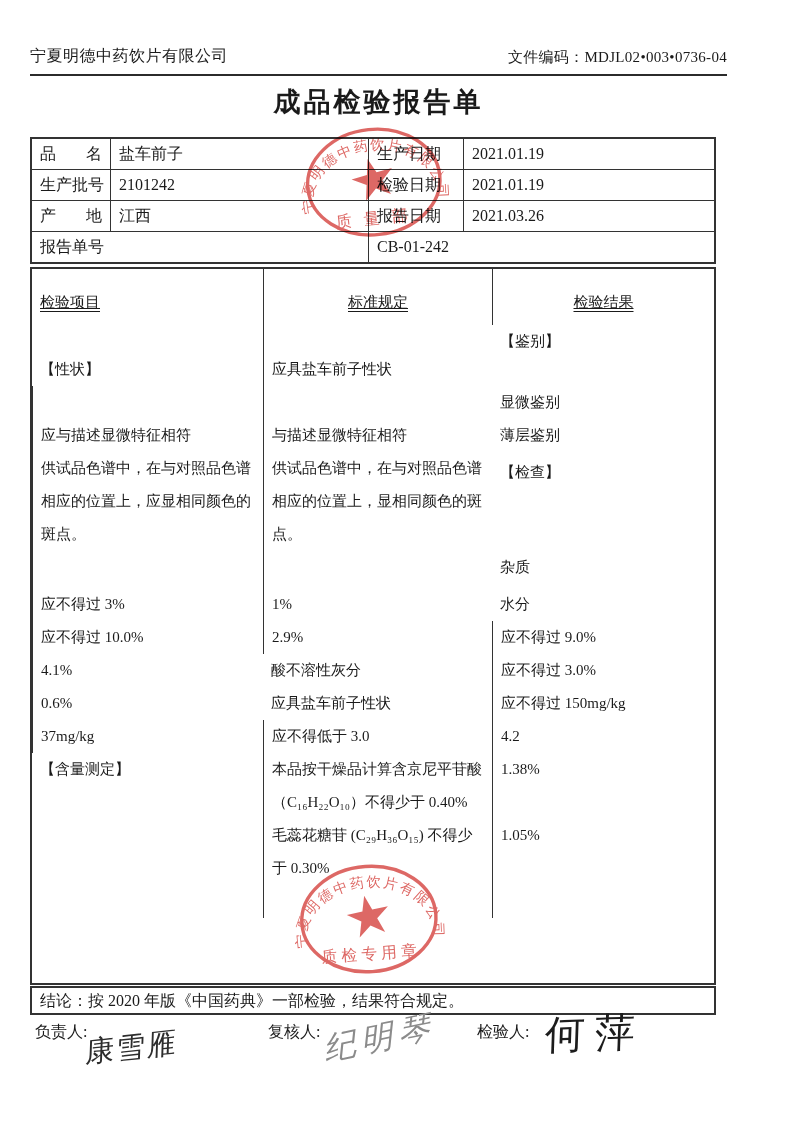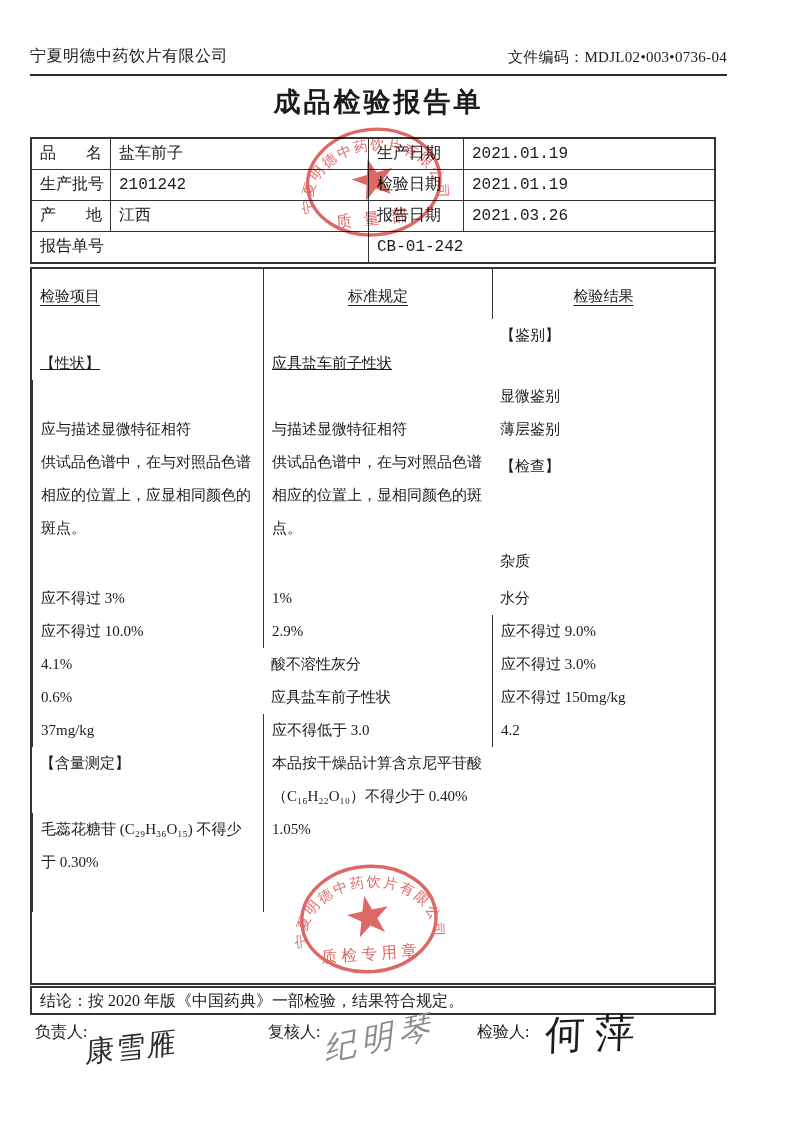--- a/index.html
+++ b/index.html
@@ -12,38 +12,38 @@
     padding-bottom:7px;}
   .company{font-size:16px;letter-spacing:.5px;}
   .doc-code{font-size:15px;letter-spacing:.3px;}
   .title{position:absolute;left:30px;top:84px;width:697px;text-align:center;
     font-size:27px;font-weight:bold;letter-spacing:3px;}
 
   
   .info-table{position:absolute;left:30px;top:137px;width:686px;border:2px solid #333;
     display:grid;grid-template-columns:79px 258px 95px 250px;box-sizing:border-box;}
   .info-cell{border-right:1px solid #333;border-bottom:1px solid #333;height:30px;
-    line-height:30px;font-size:16px;padding:0 8px;overflow:hidden;white-space:nowrap;font-family:Liberation Mono, monospace;}
+    line-height:30px;font-size:16px;padding:0 8px;overflow:hidden;white-space:nowrap;}
   .info-cell.last{border-right:none;}
   .info-cell.bottom{border-bottom:none;}
   .jlabel{text-align:justify;text-align-last:justify;}
   .rep-label{grid-column:1 / span 2;}
   .rep-value{grid-column:3 / span 2;}
 
   
   .main-table{position:absolute;left:30px;top:267px;width:686px;height:718px;
     border:2px solid #333;box-sizing:border-box;display:grid;
     grid-template-columns:231px 229px 222px;grid-auto-rows:min-content;
     grid-template-rows:repeat(15,min-content) 1fr;}
   .cell{font-size:15px;line-height:33px;padding:0 8px;min-height:33px;}
   .c2,.c3{border-left:1px solid #333;}
-  .hrow{padding-top:11px;min-height:39px;}
+  .hrow{padding-top:17px;min-height:39px;text-decoration:underline;}
   .hrow span{text-decoration:underline;text-underline-offset:4px;}
   .hc{text-align:center;}
-  .gap-big{padding-top:28px;text-decoration:underline;}
+  .gap-big{padding-top:28px;}
   .gap-sm{padding-top:4px;}
 
   
   .conclusion{position:absolute;left:30px;top:986px;width:686px;height:29px;
     border:2px solid #333;box-sizing:border-box;font-size:16px;line-height:25px;
     padding-left:8px;overflow:hidden;}
   .signoff{position:absolute;left:30px;top:1022px;width:697px;height:80px;font-size:16px;}
   .sig-label{position:absolute;top:0;}
   .sig{position:absolute;font-weight:500;}
   .sig1{left:55px;top:6px;font-size:29px;color:#2d2d2d;
@@ -130,20 +130,21 @@
 
     <div class="cell">应具盐车前子性状</div>
     <div class="cell c2">应不得过 150mg/kg</div>
     <div class="cell c3">37mg/kg</div>
 
     <div class="cell c2">应不得低于 3.0</div>
     <div class="cell c3">4.2</div>
 
     <div class="cell">【含量测定】</div>
     <div class="cell c2">本品按干燥品计算含京尼平苷酸（C₁₆H₂₂O₁₀）不得少于 0.40%</div>
+    <div class="cell c3">1.38%</div>
 
     <div class="cell"></div>
     <div class="cell c2">毛蕊花糖苷 (C₂₉H₃₆O₁₅) 不得少于 0.30%</div>
     <div class="cell c3">1.05%</div>
 
     <div class="cell"></div>
     <div class="cell c2"></div>
     <div class="cell c3"></div>
   </div>
 

